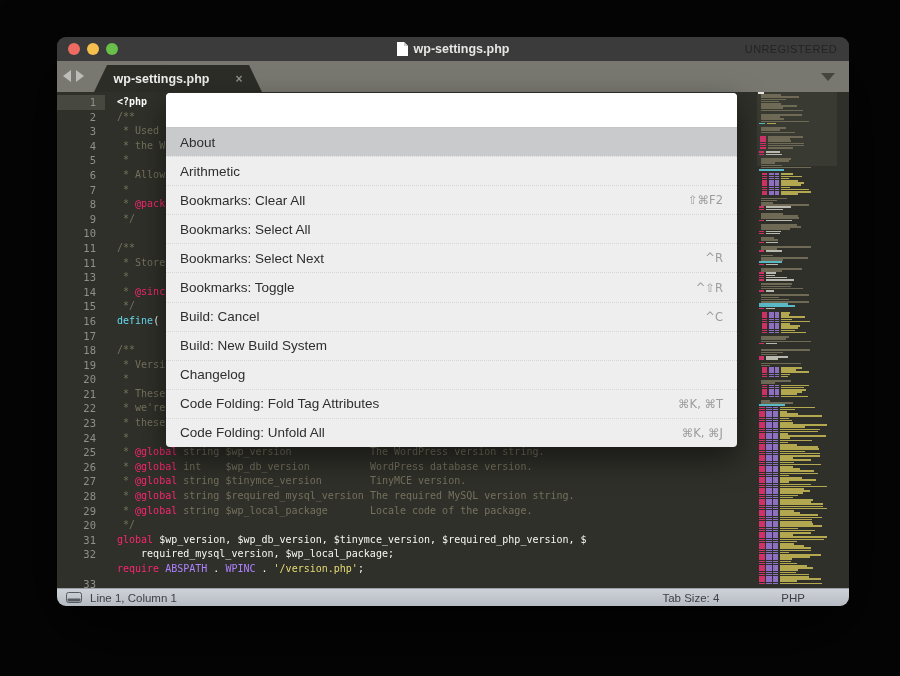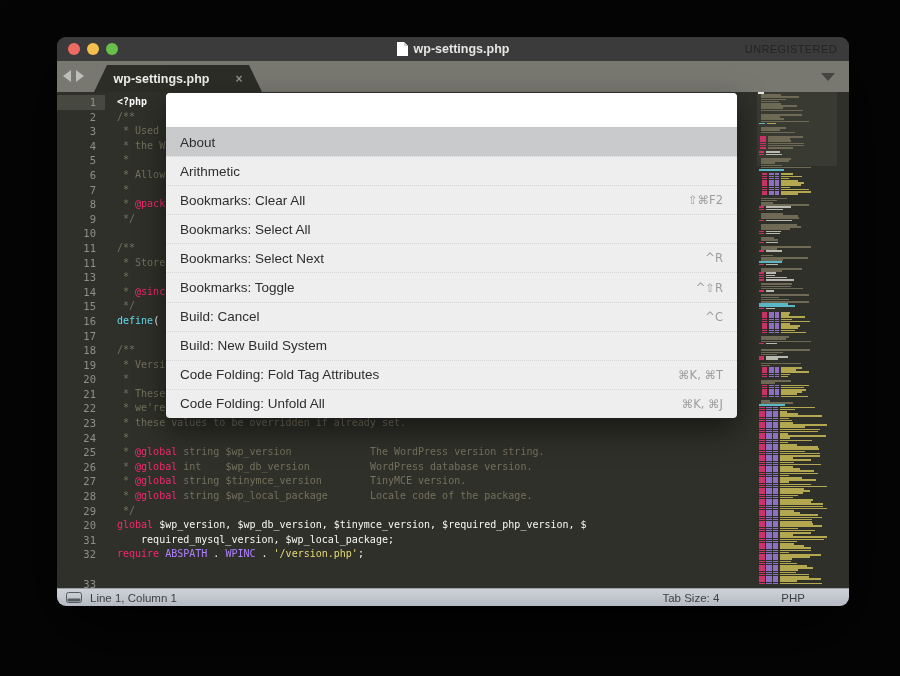--- a/index.html
+++ b/index.html
@@ -173,20 +173,21 @@
         <div class="code-line"><span class="tok-cm">/**</span></div>
         <div class="code-line"><span class="tok-cm"> * Version information for the current WordPress release.</span></div>
         <div class="code-line"><span class="tok-cm"> *</span></div>
         <div class="code-line"><span class="tok-cm"> * These can't be directly globalized in version.php. When updating,</span></div>
         <div class="code-line"><span class="tok-cm"> * we're including version.php from another installation and don't want</span></div>
         <div class="code-line"><span class="tok-cm"> * these values to be overridden if already set.</span></div>
         <div class="code-line"><span class="tok-cm"> *</span></div>
         <div class="code-line"><span class="tok-cm"> * </span><span class="tok-kw">@global</span><span class="tok-cm"> string $wp_version             The WordPress version string.</span></div>
         <div class="code-line"><span class="tok-cm"> * </span><span class="tok-kw">@global</span><span class="tok-cm"> int    $wp_db_version          WordPress database version.</span></div>
         <div class="code-line"><span class="tok-cm"> * </span><span class="tok-kw">@global</span><span class="tok-cm"> string $tinymce_version        TinyMCE version.</span></div>
+        <div class="code-line"><span class="tok-cm"> * </span><span class="tok-kw">@global</span><span class="tok-cm"> string $required_mysql_version The required MySQL version string.</span></div>
         <div class="code-line"><span class="tok-cm"> * </span><span class="tok-kw">@global</span><span class="tok-cm"> string $wp_local_package       Locale code of the package.</span></div>
         <div class="code-line"><span class="tok-cm"> */</span></div>
         <div class="code-line"><span class="tok-kw">global</span><span class="tok-pl"> $wp_version, $wp_db_version, $tinymce_version, $required_php_version, $</span></div>
         <div class="code-line"><span class="tok-pl">    required_mysql_version, $wp_local_package;</span></div>
         <div class="code-line"><span class="tok-kw">require</span><span class="tok-pl"> </span><span class="tok-cn">ABSPATH</span><span class="tok-pl"> . </span><span class="tok-cn">WPINC</span><span class="tok-pl"> . </span><span class="tok-str">'/version.php'</span><span class="tok-pl">;</span></div>
       </div>
     <div class="minimap" id="minimap">
       <div class="mviewport"></div>
     <div class="mseg" style="left: 1px; top: 0px; width: 6px; background: rgb(232, 232, 226);"></div>
         <div class="mseg" style="left: 4px; top: 2.2px; width: 19.6546px; background: rgb(110, 106, 85);"></div>
@@ -796,20 +797,24 @@
         </div>
         <div class="cmd-row">
           <span class="cmd-label">Build: Cancel</span>
           <span class="cmd-shortcut">^C</span>
         </div>
         <div class="cmd-row">
           <span class="cmd-label">Build: New Build System</span>
           <span class="cmd-shortcut"></span>
         </div>
         <div class="cmd-row">
+          <span class="cmd-label">Changelog</span>
+          <span class="cmd-shortcut"></span>
+        </div>
+        <div class="cmd-row">
           <span class="cmd-label">Code Folding: Fold Tag Attributes</span>
           <span class="cmd-shortcut">⌘K, ⌘T</span>
         </div>
         <div class="cmd-row">
           <span class="cmd-label">Code Folding: Unfold All</span>
           <span class="cmd-shortcut">⌘K, ⌘J</span>
         </div>
       </div>
   </div>
 

